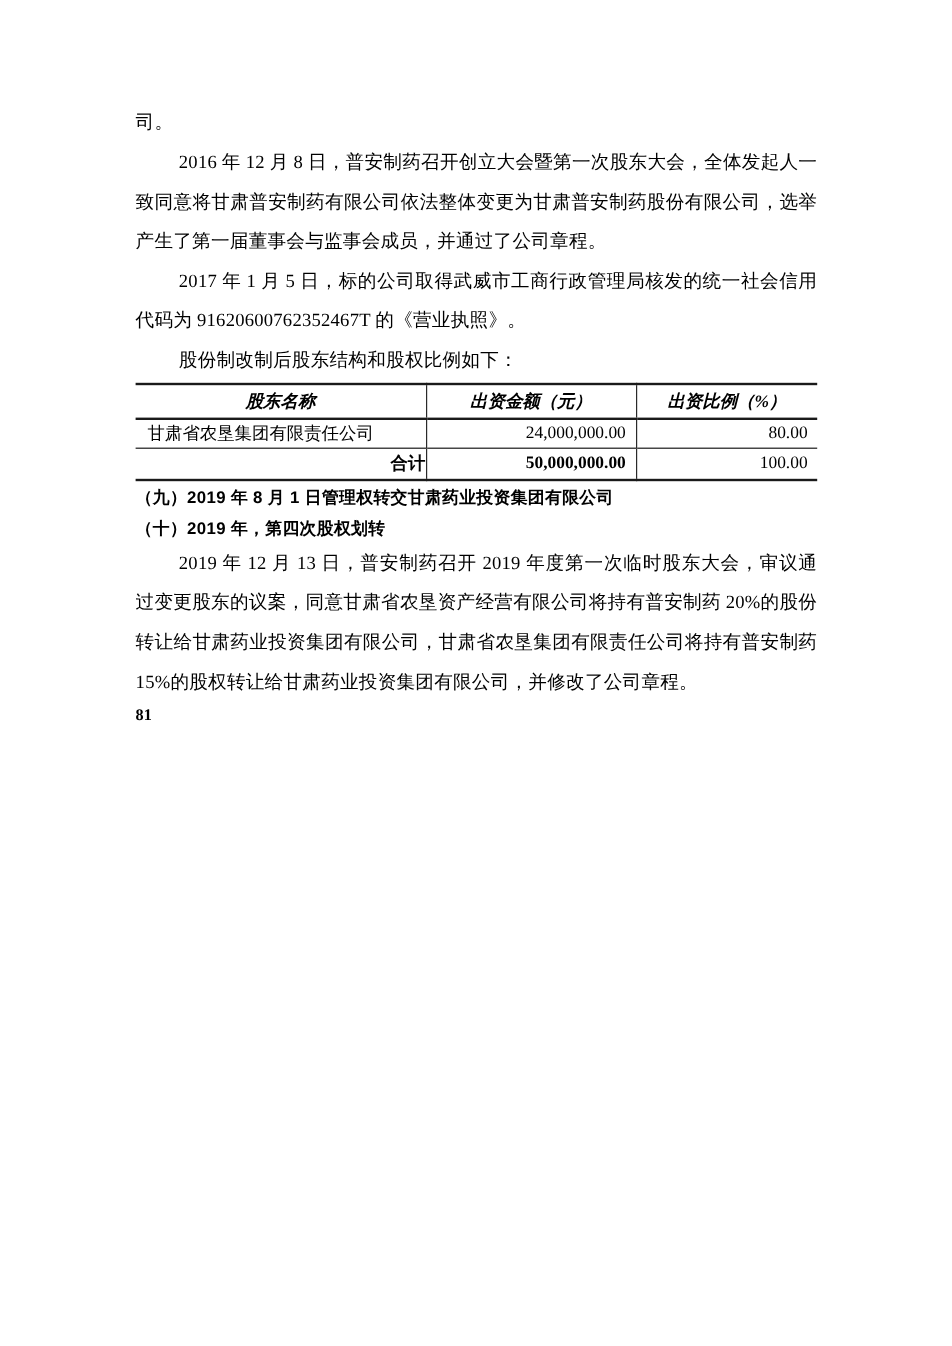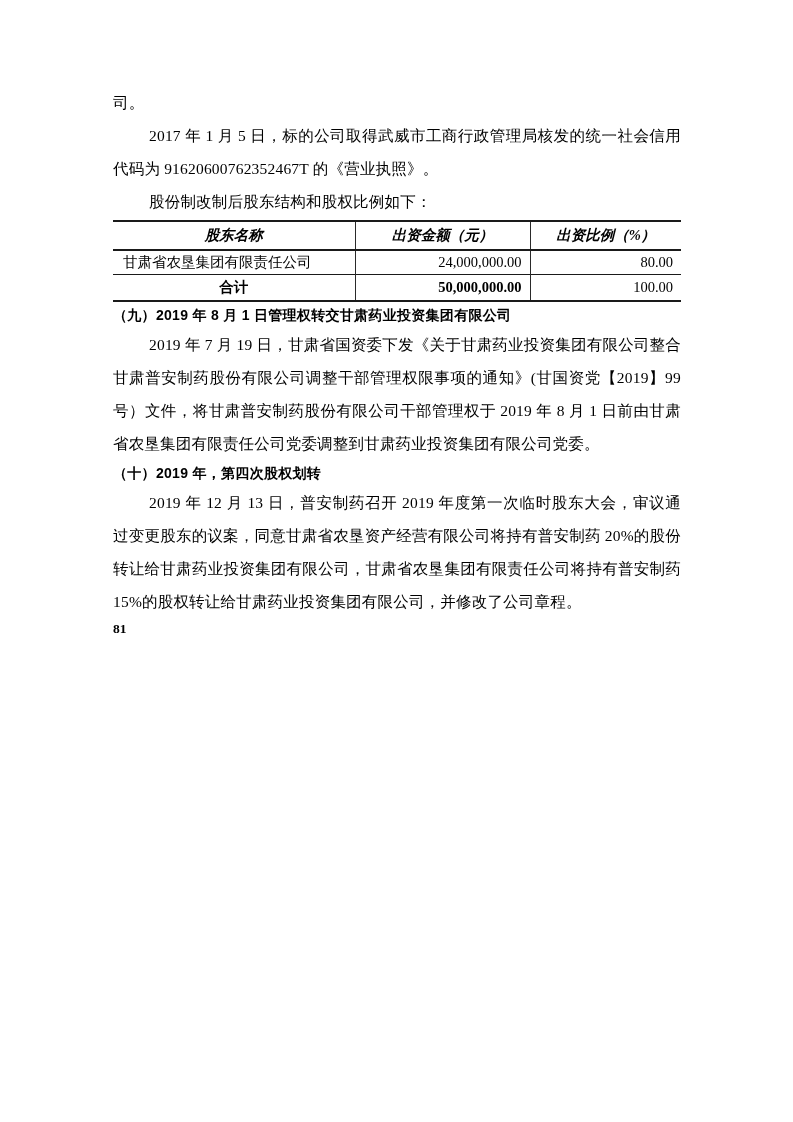--- a/index.html
+++ b/index.html
@@ -58,21 +58,21 @@
   }
   table.share-table td {
     height: 23px;
     padding: 0;
     border-top: 1px solid #2a2a2a;
   }
   table.share-table .vline { border-left: 1px solid #2a2a2a; }
   table.share-table td.name-cell { text-align: left; padding-left: 10px; }
   table.share-table td.num-cell { text-align: right; padding-right: 8px; }
   table.share-table tr.total-row td { border-top: 1.5px solid #1a1a1a; height: 25px; }
-  table.share-table tr.total-row td.total-label { text-align: center; font-weight: bold; }
+  table.share-table tr.total-row td.total-label { text-align: right; font-weight: bold; }
   table.share-table tr.total-row td.total-amount { font-weight: bold; }
 
   h2.section-heading {
     margin: 0;
     font-family: "Liberation Sans", "DejaVu Sans", sans-serif;
     font-weight: bold;
     font-size: 14px;
     line-height: 26px;
     letter-spacing: 0.3px;
   }
@@ -89,20 +89,21 @@
   }
 </style>
 </head>
 <body>
 
 <div class="page">
 
   <p class="body-text no-indent">司。</p>
 
 
+  <p class="body-text mt13">2016 年 12 月 8 日，普安制药召开创立大会暨第一次股东大会，全体发起人一致同意将甘肃普安制药有限公司依法整体变更为甘肃普安制药股份有限公司，选举产生了第一届董事会与监事会成员，并通过了公司章程。</p>
 
   <p class="body-text mt4">2017 年 1 月 5 日，标的公司取得武威市工商行政管理局核发的统一社会信用代码为 91620600762352467T 的《营业执照》。</p>
 
   <p class="body-text mt0">股份制改制后股东结构和股权比例如下：</p>
 
   <table class="share-table">
     <colgroup>
       <col class="c1">
         <col class="c2">
         <col class="c3">
@@ -123,21 +124,20 @@
       <tr class="total-row">
         <td class="total-label">合计</td>
         <td class="num-cell vline total-amount">50,000,000.00</td>
         <td class="num-cell vline">100.00</td>
       </tr>
     </tbody>
   </table>
 
   <h2 class="section-heading h9-mt">（九）2019 年 8 月 1 日管理权转交甘肃药业投资集团有限公司</h2>
 
-  <p class="body-text p6-mt">2019 年 7 月 19 日，甘肃省国资委下发《关于甘肃药业投资集团有限公司整合甘肃普安制药股份有限公司调整干部管理权限事项的通知》(甘国资党【2019】99 号）文件，将甘肃普安制药股份有限公司干部管理权于 2019 年 8 月 1 日前由甘肃省农垦集团有限责任公司党委调整到甘肃药业投资集团有限公司党委。</p>
 
   <h2 class="section-heading h10-mt">（十）2019 年，第四次股权划转</h2>
 
   <p class="body-text mt13">2019 年 12 月 13 日，普安制药召开 2019 年度第一次临时股东大会，审议通过变更股东的议案，同意甘肃省农垦资产经营有限公司将持有普安制药 20%的股份转让给甘肃药业投资集团有限公司，甘肃省农垦集团有限责任公司将持有普安制药 15%的股权转让给甘肃药业投资集团有限公司，并修改了公司章程。</p>
 
 
   <div class="page-number">81</div>
 
 </div>
 

